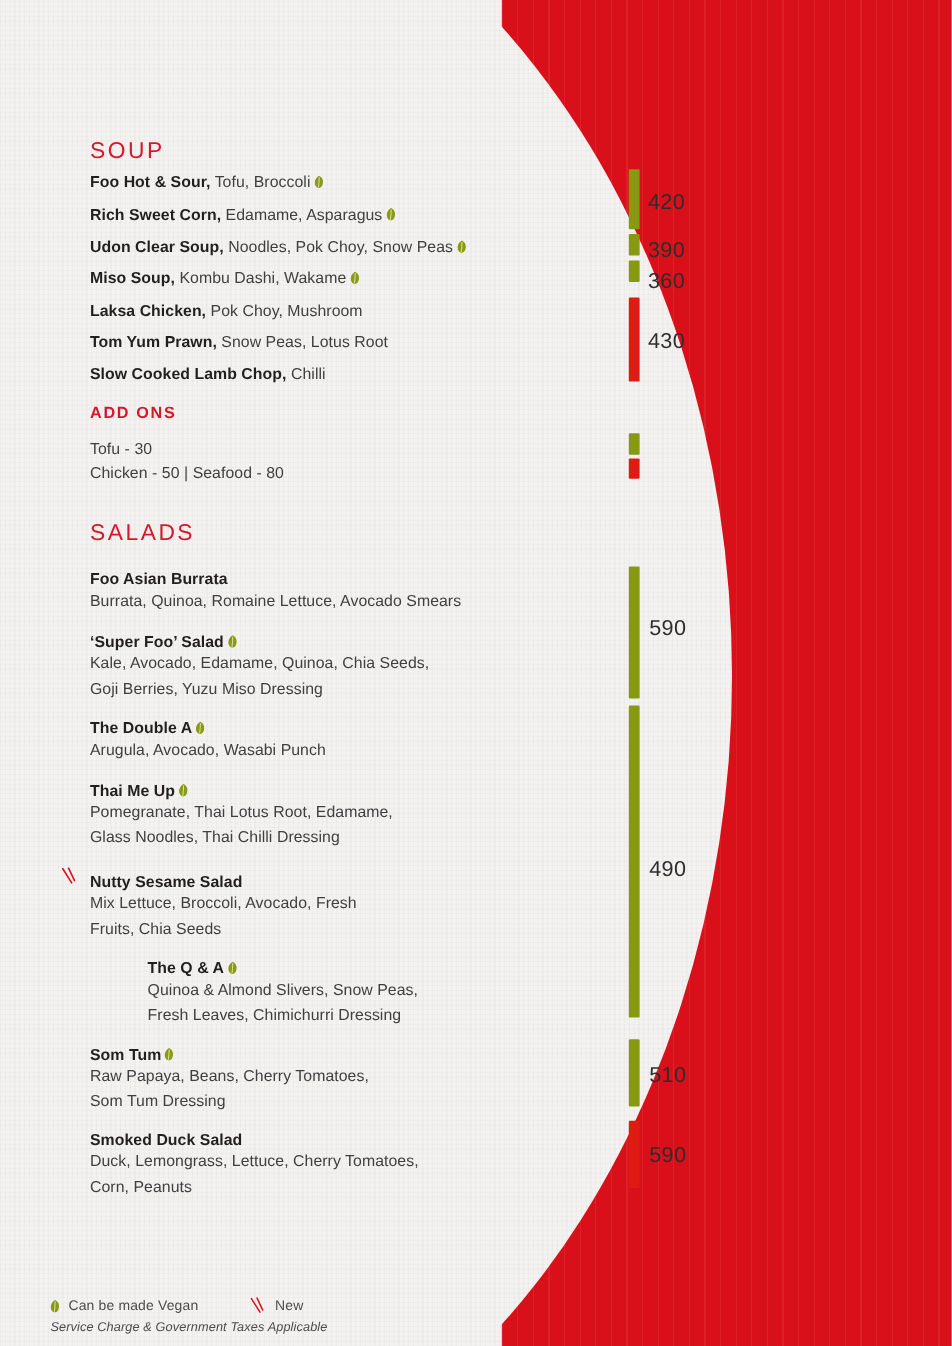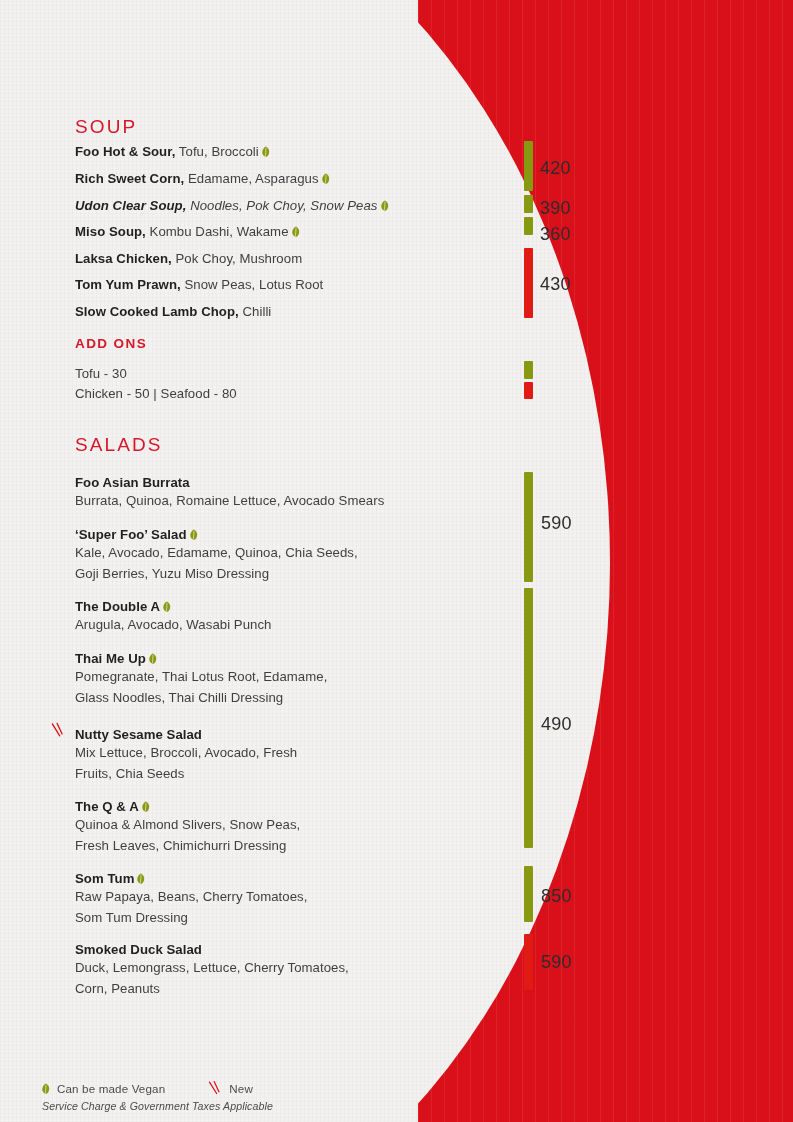--- a/index.html
+++ b/index.html
@@ -178,21 +178,21 @@
         </svg></span>
   </div>
 
   <div class="menu-item mi-inline" style="top:169px;">
     <span class="mi-name">Rich Sweet Corn,</span><span class="mi-desc"> Edamame, Asparagus</span><span class="leaf"><svg width="8" height="11" viewBox="0 0 8 11">
           <path d="M4 0.4 C6.9 2 8 5 6.6 8.4 C5.8 10.3 4.4 10.9 3.2 10.6 C0.9 10 -0.5 7.2 0.7 4.1 C1.4 2.2 2.6 1 4 0.4 Z" fill="#8a9a13"></path>
           <path d="M4 1.6 C4 4.5 3.7 7.6 3.3 10.2" stroke="#e8eed2" stroke-width="0.7" fill="none"></path>
         </svg></span>
   </div>
 
-  <div class="menu-item mi-inline" style="top:196px;font-style:italic;">
+  <div class="menu-item mi-inline" style="top:196px;">
     <span class="mi-name">Udon Clear Soup,</span><span class="mi-desc"> Noodles, Pok Choy, Snow Peas</span><span class="leaf"><svg width="8" height="11" viewBox="0 0 8 11">
           <path d="M4 0.4 C6.9 2 8 5 6.6 8.4 C5.8 10.3 4.4 10.9 3.2 10.6 C0.9 10 -0.5 7.2 0.7 4.1 C1.4 2.2 2.6 1 4 0.4 Z" fill="#8a9a13"></path>
           <path d="M4 1.6 C4 4.5 3.7 7.6 3.3 10.2" stroke="#e8eed2" stroke-width="0.7" fill="none"></path>
         </svg></span>
   </div>
 
   <div class="menu-item mi-inline" style="top:222px;">
     <span class="mi-name">Miso Soup,</span><span class="mi-desc"> Kombu Dashi, Wakame</span><span class="leaf"><svg width="8" height="11" viewBox="0 0 8 11">
           <path d="M4 0.4 C6.9 2 8 5 6.6 8.4 C5.8 10.3 4.4 10.9 3.2 10.6 C0.9 10 -0.5 7.2 0.7 4.1 C1.4 2.2 2.6 1 4 0.4 Z" fill="#8a9a13"></path>
           <path d="M4 1.6 C4 4.5 3.7 7.6 3.3 10.2" stroke="#e8eed2" stroke-width="0.7" fill="none"></path>
@@ -269,21 +269,21 @@
         <path d="M2.2 2.2 L10.5 15.5" stroke="#d9101a" stroke-width="1.5" stroke-linecap="round"></path>
         <path d="M7.6 1.6 L13.2 13.4" stroke="#d9101a" stroke-width="1.5" stroke-linecap="round"></path>
       </svg>
   </div>
   <div class="menu-item" style="top:726px;">
     <div class="mi-name">Nutty Sesame Salad</div>
     <div class="mi-desc" style="white-space:pre-line;">Mix Lettuce, Broccoli, Avocado, Fresh
 Fruits, Chia Seeds</div>
   </div>
 
-  <div class="menu-item" style="top:798px;">
+  <div class="menu-item" style="top:798px;margin-left:48px;">
     <div class="mi-name"><span>The Q &amp; A</span><span class="leaf"><svg width="8" height="11" viewBox="0 0 8 11">
             <path d="M4 0.4 C6.9 2 8 5 6.6 8.4 C5.8 10.3 4.4 10.9 3.2 10.6 C0.9 10 -0.5 7.2 0.7 4.1 C1.4 2.2 2.6 1 4 0.4 Z" fill="#8a9a13"></path>
             <path d="M4 1.6 C4 4.5 3.7 7.6 3.3 10.2" stroke="#e8eed2" stroke-width="0.7" fill="none"></path>
           </svg></span></div>
     <div class="mi-desc" style="white-space:pre-line;">Quinoa &amp; Almond Slivers, Snow Peas,
 Fresh Leaves, Chimichurri Dressing</div>
   </div>
 
   <div class="menu-item" style="top:870px;">
     <div class="mi-name"><span>Som Tum</span><span class="leaf"><svg width="8" height="11" viewBox="0 0 8 11">
@@ -300,21 +300,21 @@
 Corn, Peanuts</div>
   </div>
 
   <div class="price-bar green" style="left:524px; top:472px; height:110px;"></div>
   <div class="price-label" style="left:541px; top:513px;">590</div>
 
   <div class="price-bar green" style="left:524px; top:588px; height:260px;"></div>
   <div class="price-label" style="left:541px; top:714px;">490</div>
 
   <div class="price-bar green" style="left:524px; top:866px; height:56px;"></div>
-  <div class="price-label" style="left:541px; top:886px;">850</div>
+  <div class="price-label" style="left:541px; top:886px;">510</div>
 
   <div class="price-bar red" style="left:524px; top:934px; height:56px;"></div>
   <div class="price-label" style="left:541px; top:952px;">590</div>
 
 </div>
 
 <div id="legend">
   <div class="legend-row">
     <span class="leaf" style="margin-left:0;">
         <svg width="8" height="11" viewBox="0 0 8 11">

